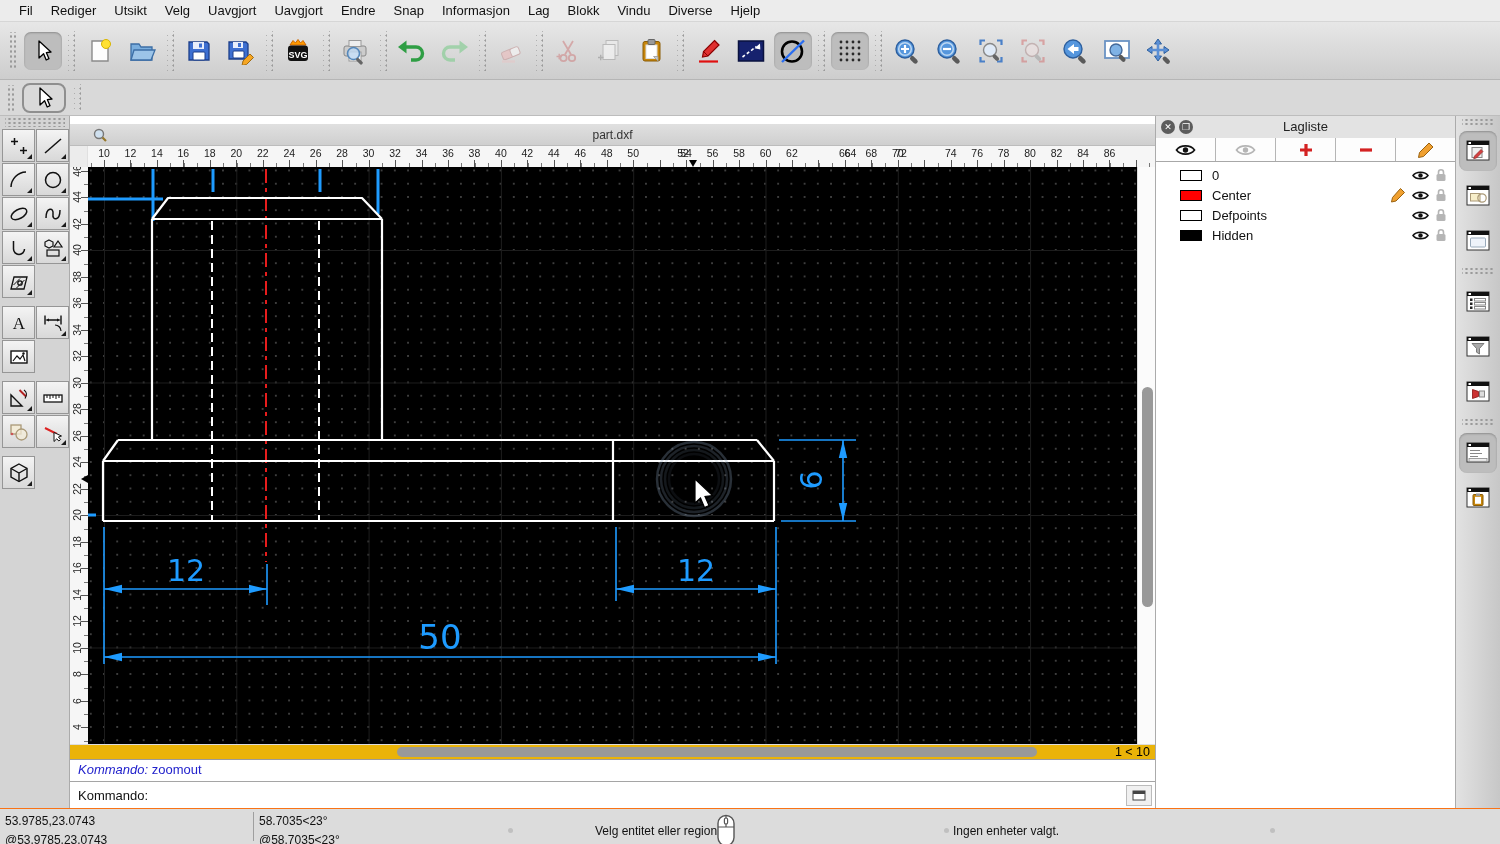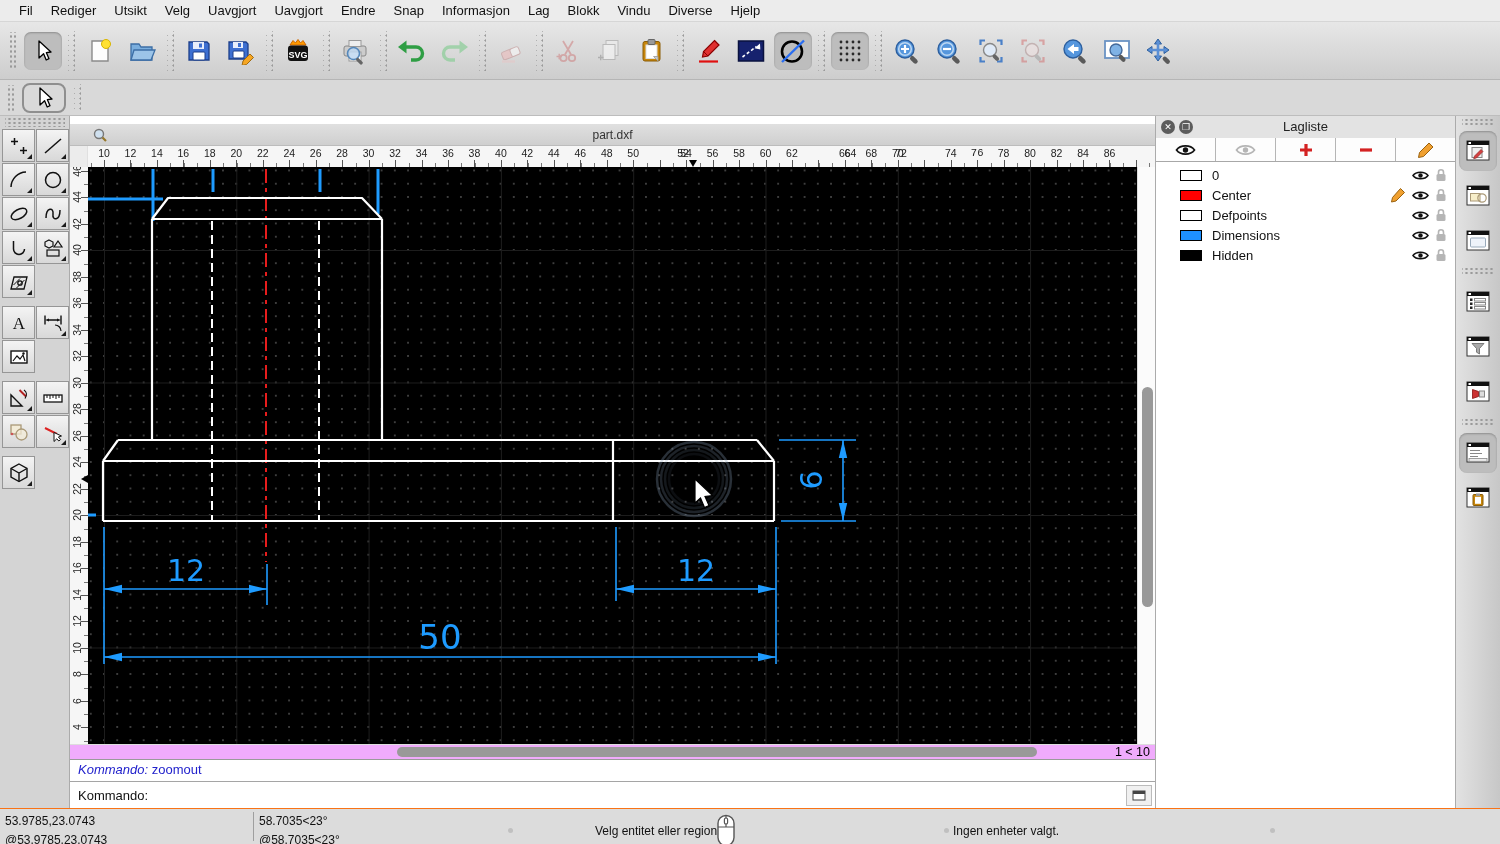--- a/index.html
+++ b/index.html
@@ -99,21 +99,21 @@
        linear-gradient(to bottom,#1d1d1d 1px,transparent 1px),
        radial-gradient(circle,#3e3e3e 1px,transparent 1.4px);
      background-size:132.3px 100%,100% 132.5px,13.23px 13.25px;
      background-position:16px 0,0 83px,9.4px 10.1px;}
   .canvas svg{position:absolute;inset:0;}
 
   .v-scroll{width:18px;background:#fbfbfb;border-left:1px solid #ddd;position:relative;}
   .v-thumb{position:absolute;left:3.5px;width:11px;border-radius:6px;background:#999;
            top:220px;height:220px;}
 
-  .h-scroll-row{height:15px;background:#f0abfc;border-top:1px solid #ddd;position:relative;}
+  .h-scroll-row{height:15px;background:#eab308;border-top:1px solid #ddd;position:relative;}
   .h-thumb{position:absolute;top:2px;height:10px;border-radius:5px;background:#999;
            left:327px;width:640px;}
   .zoom-ratio{position:absolute;right:5px;top:0;font-size:12.5px;color:#000;}
 
   .command-dock{height:49px;display:flex;flex-direction:column;background:#fff;
                 border-top:1px solid #9a9a9a;}
   .cmd-history{height:21px;padding:2px 8px;font-size:13px;color:#2222cc;background:#fff;}
   .cmd-history .prompt{font-style:italic;}
   .cmd-input-row{flex:1;border-top:1px solid #a5a5a5;display:flex;align-items:center;
                  padding:0 8px;font-size:13px;position:relative;background:#fff;}
@@ -567,21 +567,21 @@
             <span class="h-num" style="left: 624.58px;">56</span>
             <span class="h-num" style="left: 651.04px;">58</span>
             <span class="h-num" style="left: 677.5px;">60</span>
             <span class="h-num" style="left: 703.96px;">62</span>
             <span class="h-num" style="left: 730.42px; margin-left: 32px;">64</span>
             <span class="h-num" style="left: 756.88px;">66</span>
             <span class="h-num" style="left: 783.34px;">68</span>
             <span class="h-num" style="left: 809.8px;">70</span>
             <span class="h-num" style="left: 793px; margin-left: 20px;">72</span>
             <span class="h-num" style="left: 862.72px;">74</span>
-            <span class="h-num" style="left: 889.18px; font-family: Liberation Mono, monospace;">76</span>
+            <span class="h-num" style="left: 889.18px;">76</span>
             <span class="h-num" style="left: 915.64px;">78</span>
             <span class="h-num" style="left: 942.1px;">80</span>
             <span class="h-num" style="left: 968.56px;">82</span>
             <span class="h-num" style="left: 995.02px;">84</span>
             <span class="h-num" style="left: 1021.48px;">86</span>
           </div>
       </div>
 
       <div class="canvas-row">
         <div class="v-ruler" id="v-ruler">
@@ -766,36 +766,20 @@
               </svg>
             </span>
             <span class="row-icon">
               <svg width="12" height="14" viewBox="0 0 12 14">
                 <rect x="1.5" y="6" width="9" height="7" rx="1.5" fill="#b5b5b5"></rect>
                 <path d="M3.5 6 V4.3 a2.5 2.5 0 0 1 5 0 V6" fill="none" stroke="#b5b5b5" stroke-width="1.6"></path>
               </svg>
             </span>
           </div>
           <div class="layer-row">
-            <span class="swatch" style="background: rgb(30, 144, 255);"></span>
-            <span class="layer-name">Dimensions</span>
-            <span class="row-icon">
-              <svg width="17" height="11" viewBox="0 0 17 11">
-                <path d="M1 5.5 C4 1.2 13 1.2 16 5.5 C13 9.8 4 9.8 1 5.5 Z" fill="none" stroke="#111" stroke-width="1.5"></path>
-                <circle cx="8.5" cy="5.5" r="2.2" fill="#111"></circle>
-              </svg>
-            </span>
-            <span class="row-icon">
-              <svg width="12" height="14" viewBox="0 0 12 14">
-                <rect x="1.5" y="6" width="9" height="7" rx="1.5" fill="#b5b5b5"></rect>
-                <path d="M3.5 6 V4.3 a2.5 2.5 0 0 1 5 0 V6" fill="none" stroke="#b5b5b5" stroke-width="1.6"></path>
-              </svg>
-            </span>
-          </div>
-          <div class="layer-row">
             <span class="swatch" style="background: rgb(0, 0, 0);"></span>
             <span class="layer-name">Hidden</span>
             <span class="row-icon">
               <svg width="17" height="11" viewBox="0 0 17 11">
                 <path d="M1 5.5 C4 1.2 13 1.2 16 5.5 C13 9.8 4 9.8 1 5.5 Z" fill="none" stroke="#111" stroke-width="1.5"></path>
                 <circle cx="8.5" cy="5.5" r="2.2" fill="#111"></circle>
               </svg>
             </span>
             <span class="row-icon">
               <svg width="12" height="14" viewBox="0 0 12 14">

